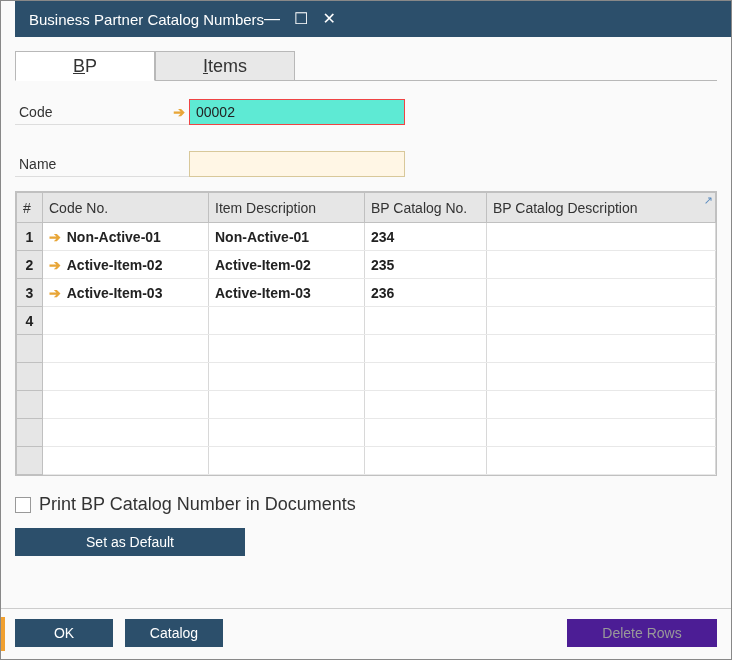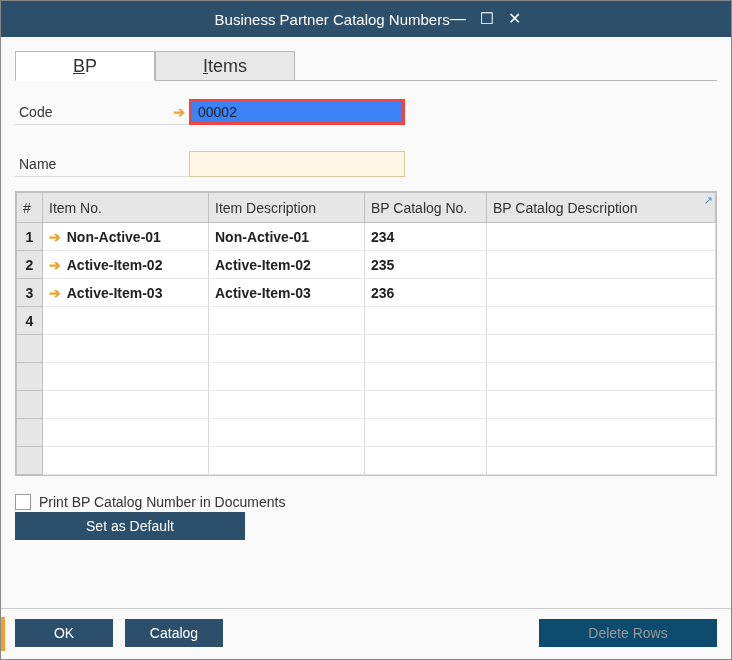--- a/index.html
+++ b/index.html
@@ -22,23 +22,24 @@
       border: 1px solid #888;
       display: flex;
       flex-direction: column;
     }
     .titlebar {
       background: #2c4f6b;
       color: #fff;
       height: 36px;
       display: flex;
       align-items: center;
-      justify-content: center;
+      justify-content: flex-start;
       padding: 0 10px 0 14px;
       font-size: 15px;
+      margin-left: 14px;
     }
     .titlebar-controls {
       display: flex;
       gap: 14px;
       align-items: center;
     }
     .titlebar-controls span {
       cursor: pointer;
       font-size: 16px;
       line-height: 1;
@@ -92,22 +93,22 @@
       border-bottom: 1px solid #ddd;
       font-size: 14px;
       display: flex;
       align-items: center;
       justify-content: space-between;
       height: 26px;
     }
     .form-input {
       width: 216px;
       height: 26px;
-      border: 3px solid #ef4444;
-      background: #3b82f6;
+      border: 1px solid #ef4444;
+      background: #5eead4;
       padding: 2px 6px;
       font-size: 14px;
       color: #222;
       font-family: inherit;
     }
     .form-input.find {
       background: #fff6e5;
       border: 1px solid #d8c89a;
     }
     .arrow-icon {
@@ -174,21 +175,21 @@
     .itemno-cell {
       display: flex;
       align-items: center;
       gap: 6px;
     }
     .checkbox-row {
       display: flex;
       align-items: center;
       gap: 8px;
       margin-top: 18px;
-      font-size: 14px;
+      font-size: 18px;
       color: #333;
     }
     .checkbox {
       width: 16px;
       height: 16px;
       border: 1px solid #999;
       background: #fff;
       cursor: pointer;
     }
     .btn {
@@ -200,21 +201,21 @@
       cursor: pointer;
       padding: 0 18px;
       font-family: inherit;
       text-align: center;
     }
     .btn.wide {
       width: 230px;
       text-align: center;
     }
     .btn-default-row {
-      margin-top: 2px;
+      margin-top: 13px;
     }
     .footer {
       border-top: 1px solid #ccc;
       padding: 10px 14px 12px 14px;
       display: flex;
       align-items: center;
       gap: 12px;
       position: relative;
     }
     .footer-accent {
@@ -222,24 +223,24 @@
       left: 0;
       top: 8px;
       bottom: 8px;
       width: 4px;
       background: #f0a030;
     }
     .btn.ok, .btn.cancel {
       width: 98px;
     }
     .btn.disabled {
-      background: #0c4a6e;
+      background: #4c1d95;
       color: #999;
       cursor: default;
-      width: 178px;
+      width: 150px;
       margin-left: auto;
     }
   </style>
 </head>
 <body>
 
 <div class="window">
   <div class="titlebar">
     <span>Business Partner Catalog Numbers</span>
     <div class="titlebar-controls">
@@ -286,21 +287,21 @@
           <colgroup>
             <col class="col-num">
               <col class="col-itemno">
               <col class="col-itemdesc">
               <col class="col-catno">
               <col class="col-catdesc">
           </colgroup>
           <thead>
             <tr>
               <th>#</th>
-              <th>Item No.</th>
+              <th>Code No.</th>
               <th>Item Description</th>
               <th>BP Catalog No.</th>
               <th>BP Catalog Description</th>
             </tr>
           </thead>
           <tbody id="grid-body">
           <tr class="data">
                 <td class="rownum">1</td>
                 <td class="itemno">
                   <span class="itemno-cell">

